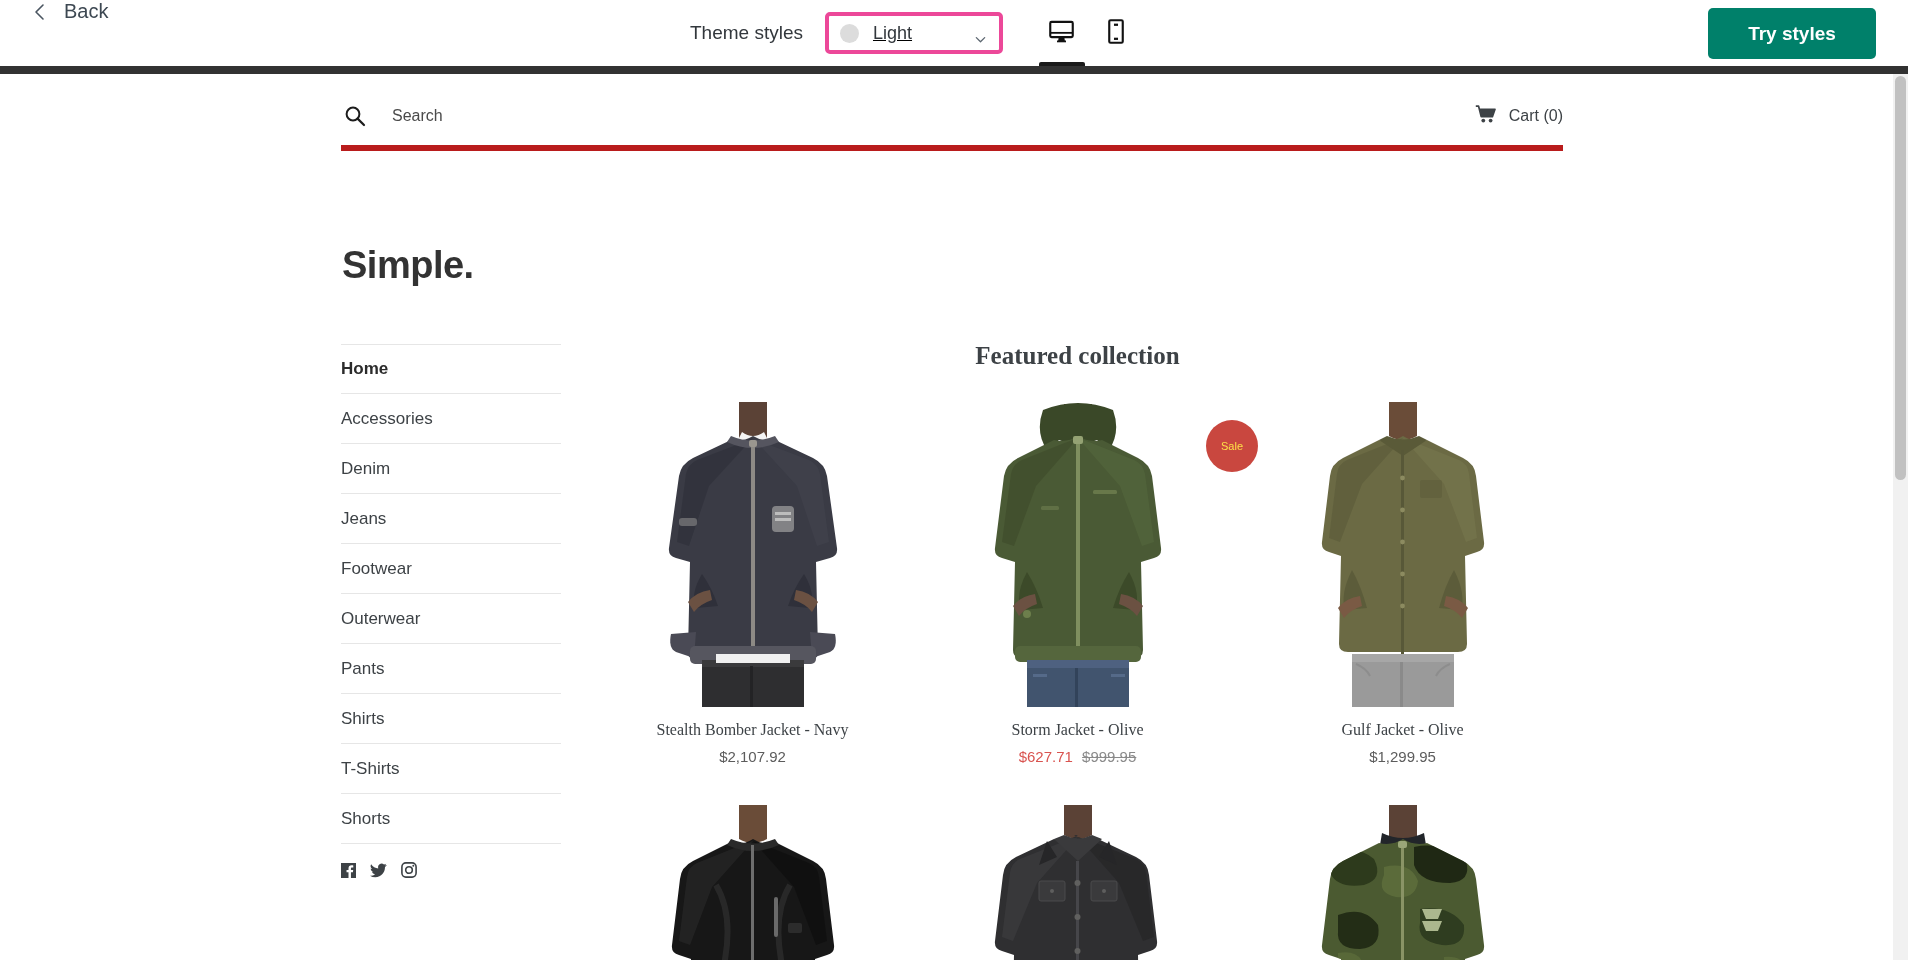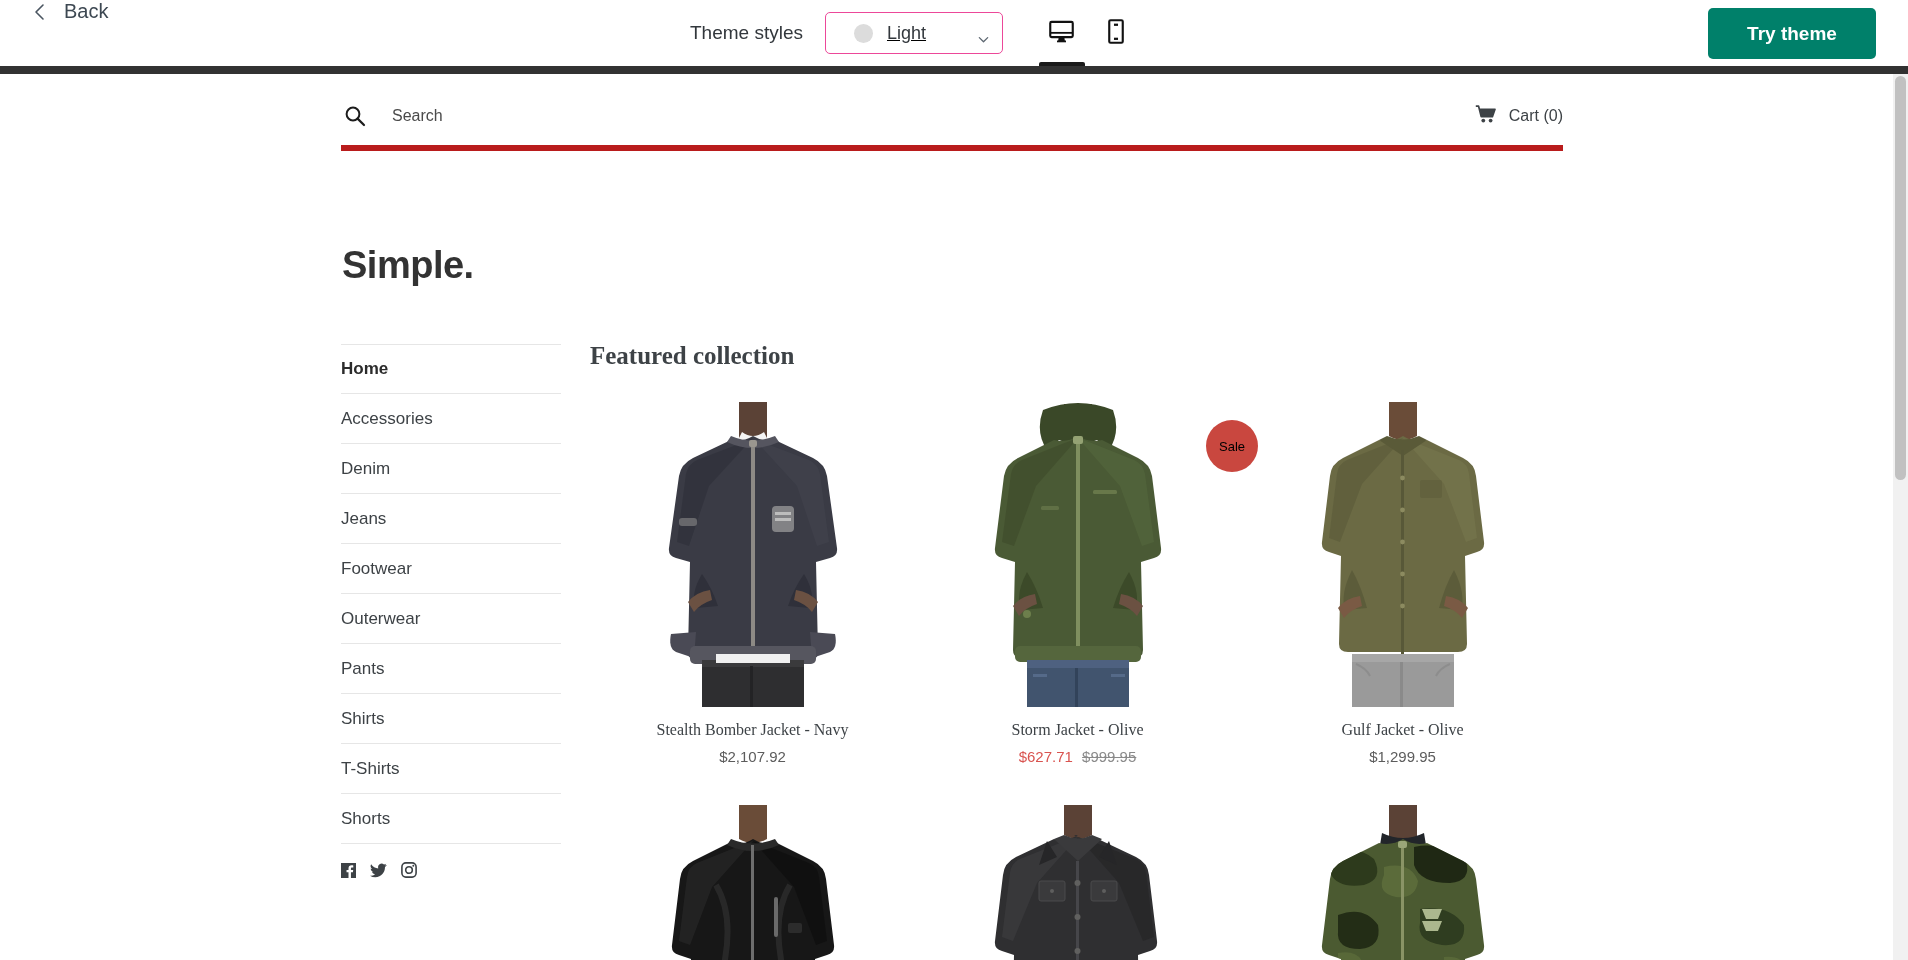--- a/index.html
+++ b/index.html
@@ -51,26 +51,26 @@
   }
   .theme-styles-label {
     font-size: 19px;
     color: #32373c;
     margin-right: 22px;
     white-space: nowrap;
   }
   .style-select {
     width: 178px;
     height: 42px;
-    border: 1px solid #ec4899;
+    border: 4px solid #ec4899;
     border-radius: 5px;
     background: #fff;
     display: flex;
     align-items: center;
-    padding: 0 28px;
+    padding: 0 11px;
     cursor: pointer;
     position: relative;
     text-decoration: underline;
   }
   .swatch {
     width: 19px; height: 19px;
     border-radius: 50%;
     background: #dcdcdc;
     flex: none;
   }
@@ -252,20 +252,21 @@
     position: absolute;
     top: 268px;
     left: 590px;
     width: 975px;
   }
   .collection-title {
     font-family: "Liberation Serif", serif;
     font-size: 25px;
     color: #3d4246;
     margin-bottom: 32px;
+    text-align: center;
   }
   .product-grid {
     display: grid;
     grid-template-columns: repeat(3, 1fr);
     column-gap: 0px;
     row-gap: 40px;
   }
   .product-card {
     position: relative;
     display: flex;
@@ -299,22 +300,22 @@
     text-decoration: line-through;
     margin-left: 5px;
   }
   .sale-badge {
     position: absolute;
     top: 18px;
     right: -18px;
     width: 52px; height: 52px;
     border-radius: 50%;
     background: #c9473f;
-    color: #000000;
-    font-size: 13px;
+    color: #fde047;
+    font-size: 11px;
     display: flex;
     align-items: center;
     justify-content: center;
     z-index: 5;
   }
 </style>
 </head>
 <body>
 
 <div class="admin-bar">
@@ -357,21 +358,21 @@
           <svg width="24" height="27" viewBox="0 0 18 24" fill="none">
             <rect x="3" y="2" width="12" height="20" rx="1.2" stroke="#111" stroke-width="1.9"></rect>
             <rect x="7.2" y="5" width="3.6" height="2" fill="#111"></rect>
             <rect x="7.2" y="17.5" width="3.6" height="2" fill="#111"></rect>
           </svg>
         </span>
       </div>
     </div>
   </div>
 
-  <button class="try-theme-btn">Try theme</button>
+  <button class="try-theme-btn">Try styles</button>
 </div>
 
 <div class="preview-divider"></div>
 
 <div class="preview-frame">
   <div class="store">
 
     <div class="search-row">
       <span class="search-icon-wrap">
         <svg width="22" height="22" viewBox="0 0 22 22" fill="none">

